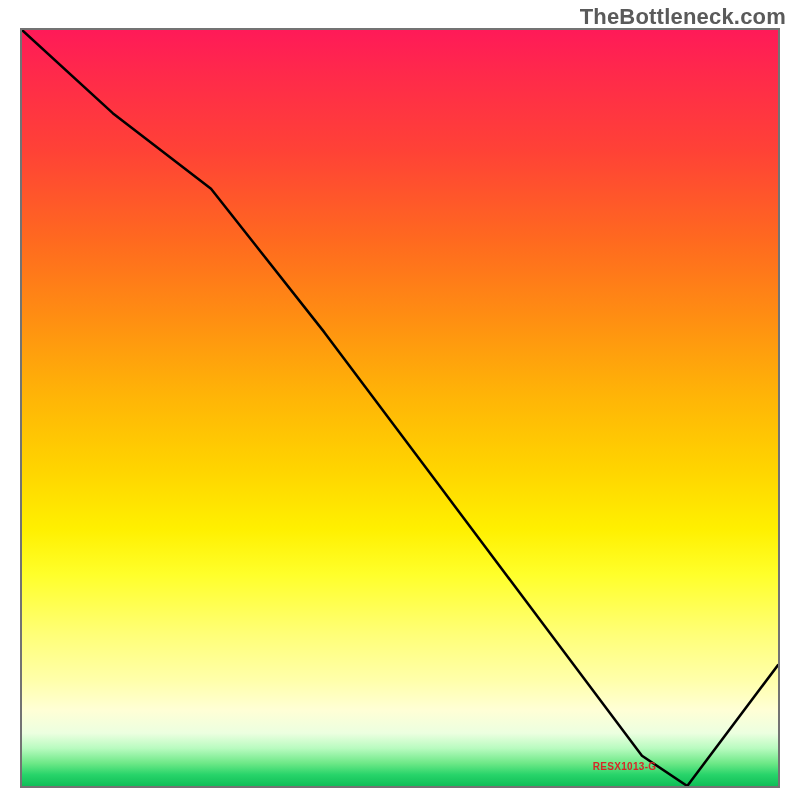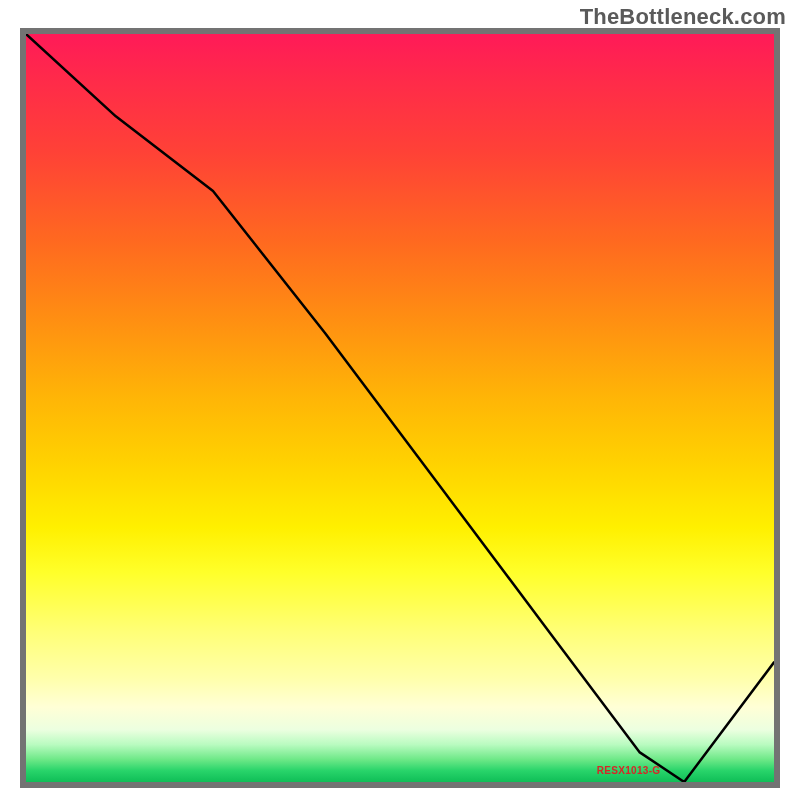--- a/index.html
+++ b/index.html
@@ -24,21 +24,21 @@
     font-weight: 600;
     color: #5a5a5a;
     letter-spacing: 0.2px;
   }
   .frame {
     position: absolute;
     left: 20px;
     top: 28px;
     width: 760px;
     height: 760px;
-    border: 6px solid #737373;
+    border: 2px solid #737373;
     box-sizing: border-box;
     overflow: hidden;
   }
   .gradient {
     position: absolute;
     inset: 0;
     
     background: linear-gradient(
       to bottom,
       #ff1a58 0%,

